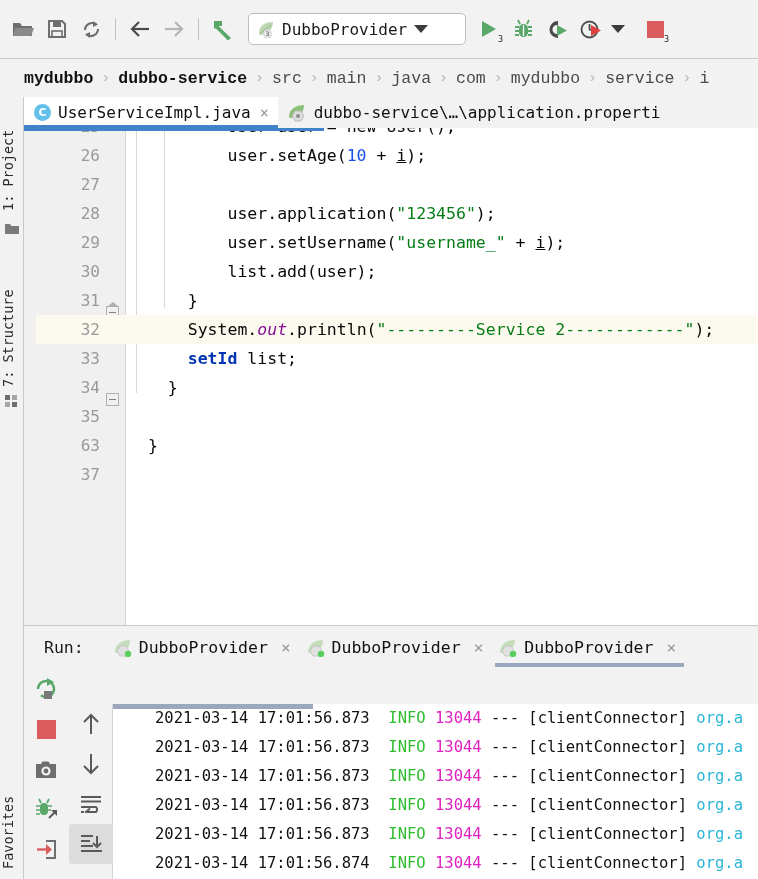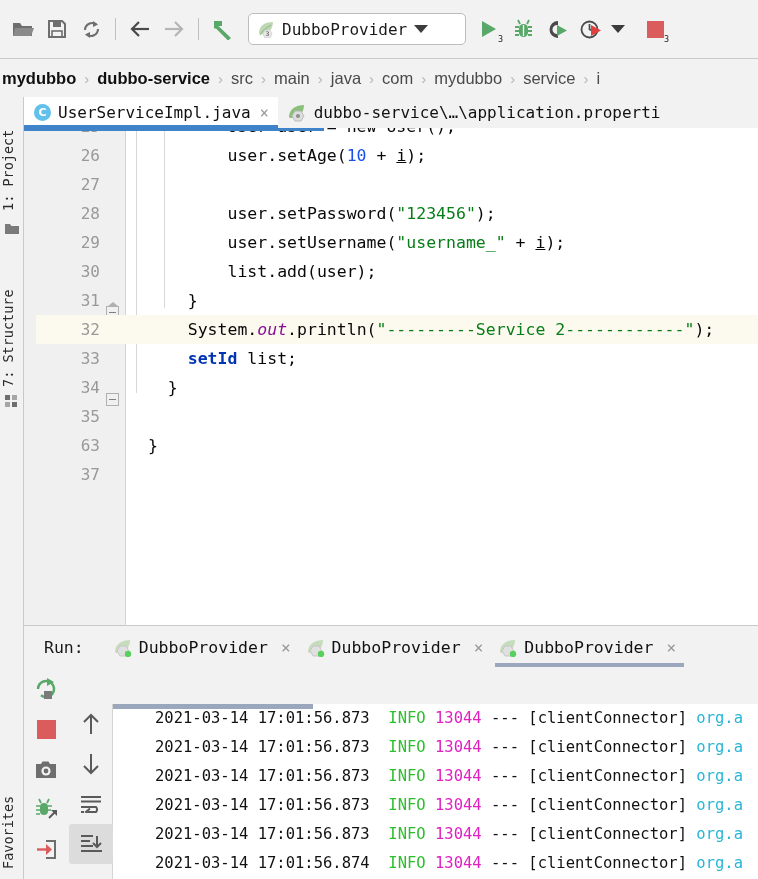--- a/index.html
+++ b/index.html
@@ -46,22 +46,22 @@
     position: absolute; right: 3px; bottom: 2px;
     font-family: "DejaVu Sans", sans-serif;
     font-size: 8px; color: #222; line-height: 1;
   }
 
   
   #breadcrumb {
     position: absolute; left: 0; top: 59px; width: 758px; height: 38px;
     background: #f2f2f2;
     display: flex; align-items: center;
-    padding-left: 0;
-    font-family: Liberation Sans, sans-serif;
+    padding-left: 22px;
+    font-family: Liberation Mono, monospace;
     font-size: 16.5px;
     color: #4a4a4a;
     white-space: nowrap; overflow: hidden;
   }
   #breadcrumb .crumb { padding: 0 2px; }
   #breadcrumb .crumb.bold { color: #101010; font-weight: bold; }
   #breadcrumb .chev { color: #b4b4b4; padding: 0 6px; font-size: 15px; }
 
   
   #leftstrip {
@@ -452,21 +452,21 @@
     </div>
     <div class="codeline" style="top: 13px;">
       <span class="lnum">26</span>
       <span class="ctext"><span>        user.setAge(</span><span class="n">10</span><span> + </span><span class="v">i</span><span>);</span></span>
     </div>
     <div class="codeline" style="top: 42px;">
       <span class="lnum">27</span>
     </div>
     <div class="codeline" style="top: 71px;">
       <span class="lnum">28</span>
-      <span class="ctext"><span>        user.setPassword(</span><span class="s">"123456"</span><span>);</span></span>
+      <span class="ctext"><span>        user.application(</span><span class="s">"123456"</span><span>);</span></span>
     </div>
     <div class="codeline" style="top: 100px;">
       <span class="lnum">29</span>
       <span class="ctext"><span>        user.setUsername(</span><span class="s">"username_"</span><span> + </span><span class="v">i</span><span>);</span></span>
     </div>
     <div class="codeline" style="top: 129px;">
       <span class="lnum">30</span>
       <span class="ctext"><span>        list.add(user);</span></span>
     </div>
     <div class="codeline" style="top: 158px;">

